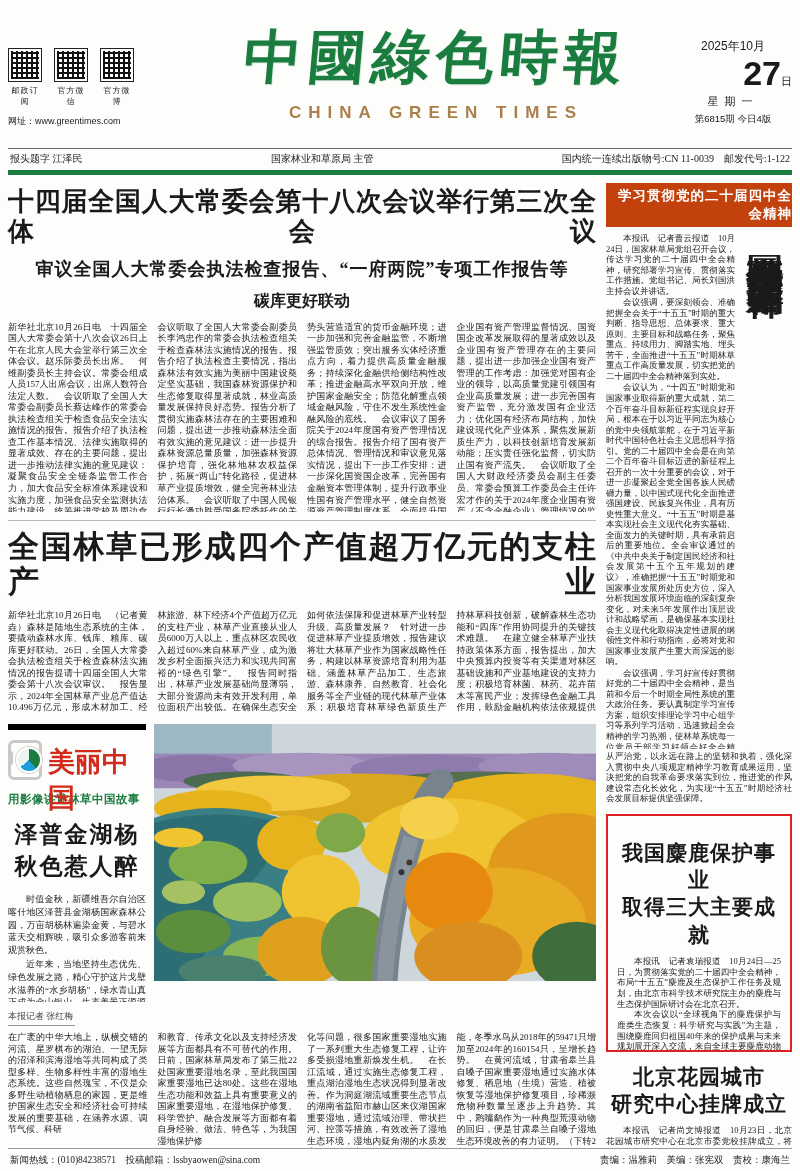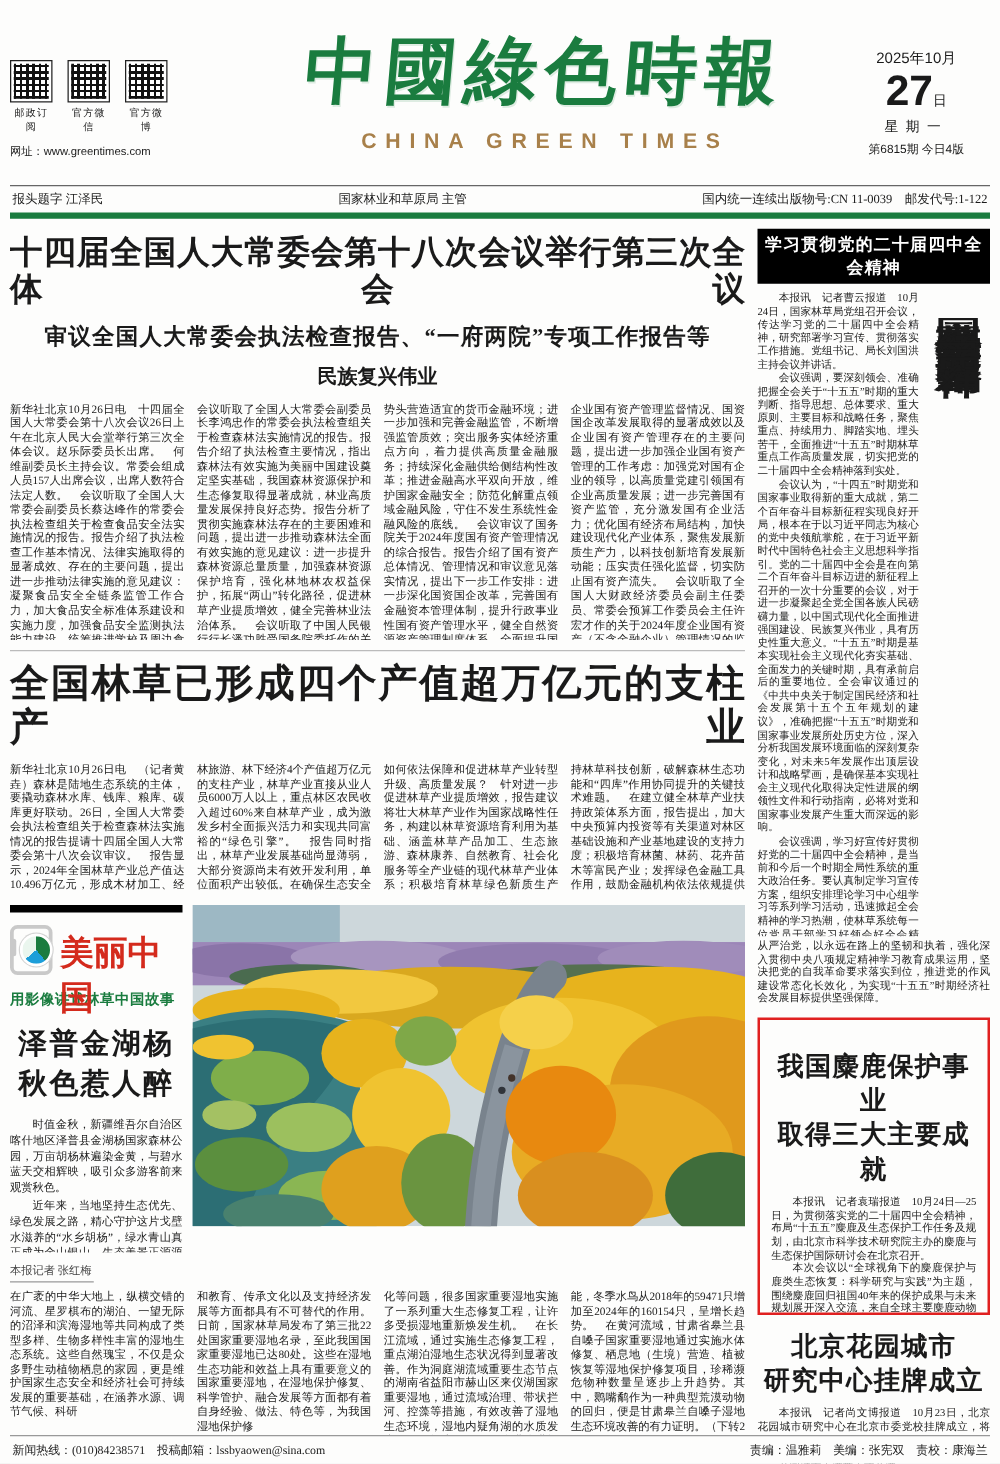--- a/index.html
+++ b/index.html
@@ -24,21 +24,21 @@
   .website { font-size:9px; margin-top:8px; font-family:"Liberation Sans",sans-serif; }
   .masthead-wrap { flex:1; text-align:center; padding-top:8px; }
   .masthead {
     font-size:58px; font-weight:bold; color:#1a7c3f; letter-spacing:6px;
     transform:skewX(-5deg); display:inline-block; line-height:1.5;
     text-shadow:1px 1px 0 #1a7c3f22;
   }
   .masthead-en { font-size:17px; font-weight:bold; color:#a8804a; letter-spacing:7px; font-family:"Liberation Sans",sans-serif; margin-top:2px; }
   .date-block { width:118px; text-align:center; padding-top:32px; font-family:"Liberation Sans",sans-serif; }
   .date-month { font-size:12px; }
-  .date-day { font-size:34px; font-weight:bold; line-height:1.1; }
+  .date-day { font-size:34px; font-weight:bold; line-height:1.1;text-align:right; }
   .date-day small { font-size:11px; font-weight:normal; }
   .weekday { font-size:11px; letter-spacing:6px; margin-top:2px; }
   .issue { font-size:9.5px; margin-top:4px; white-space:nowrap; }
   .info-bar { display:flex; justify-content:space-between; border-top:1px solid #666; padding:3px 2px; font-size:10px; }
   .green-bar { height:5px; background:#1a7c3f; margin-top:1px; }
   
   .content { display:flex; gap:10px; margin-top:8px; }
   .main-col { width:588px; }
   .sidebar { flex:1; }
   
@@ -68,21 +68,21 @@
   .zp-title { font-size:23px; font-weight:bold; text-align:center; line-height:1.4; margin-top:12px; letter-spacing:2px; }
   .zp-body { margin-top:10px; font-size:9px; line-height:1.4; text-align:justify; }
   .zp-body p { margin-bottom:2px; }
   .photo { flex:1; height:257px; }
   .photo svg { width:100%; height:100%; display:block; }
   
   .wl-title { font-size:29px; margin-top:10px; }
   .wl-byline { font-size:9px; color:#444; border-bottom:1px solid #999; width:fit-content; padding:0 2px 2px 0; margin:8px 0 6px; }
   .wl-body { height:118px; position:relative; }
   
-  .red-banner { background:#000000; color:#fff; font-weight:bold; font-size:13.5px; text-align:center; padding:4px 0; letter-spacing:1px; }
+  .red-banner { background:#c2410c; color:#fff; font-weight:bold; font-size:13.5px; text-align:right; padding:4px 0; letter-spacing:1px; }
   .study { display:flex; margin-top:6px; height:516px; overflow:hidden; }
   .study-text { flex:1; font-size:8.5px; line-height:1.24; text-align:justify; padding-right:5px; }
   .study-text p { margin-bottom:1px; }
   .vert-wrap { width:52px; display:flex; justify-content:center; }
   .vert-title { writing-mode:vertical-rl; font-size:20px; font-weight:bold; letter-spacing:2px;
     transform:scaleX(1.85); transform-origin:center top; line-height:1; padding-top:6px; }
   .study-tail { font-size:8.5px; line-height:1.24; text-align:justify; margin-top:2px; }
   .milu-box { border:2.5px solid #e02020; margin-top:10px; padding:24px 9px; height:238px; overflow:hidden; }
   .box-title { font-size:21px; font-weight:bold; text-align:center; line-height:1.3; letter-spacing:1px; }
   .box-body { margin-top:7px; font-size:8.5px; line-height:1.26; text-align:justify; height:160px; overflow:hidden; }
@@ -135,21 +135,21 @@
     <span>国内统一连续出版物号:CN 11-0039　邮发代号:1-122</span>
   </div>
   <div class="green-bar"></div>
 
   <main class="content">
     <section class="main-col">
 
       <article>
         <h1 class="big-title a1-title">十四届全国人大常委会第十八次会议举行第三次全体会议</h1>
         <div class="a1-sub1">审议全国人大常委会执法检查报告、“一府两院”专项工作报告等</div>
-        <div class="a1-sub2">民族复兴伟业</div>
+        <div class="a1-sub2">碳库更好联动</div>
         <div class="cols4 a1-body">
           <p>新华社北京10月26日电　十四届全国人大常委会第十八次会议26日上午在北京人民大会堂举行第三次全体会议。赵乐际委员长出席。　何维副委员长主持会议。常委会组成人员157人出席会议，出席人数符合法定人数。　会议听取了全国人大常委会副委员长蔡达峰作的常委会执法检查组关于检查食品安全法实施情况的报告。报告介绍了执法检查工作基本情况、法律实施取得的显著成效、存在的主要问题，提出进一步推动法律实施的意见建议：凝聚食品安全全链条监管工作合力，加大食品安全标准体系建设和实施力度，加强食品安全监测执法能力建设，统筹推进学校及周边食品安全工作，强化网络食品等新业态食品的监管，健全进口食品相关法律制度，巩固食品安全社会共治格局，尽快启动食品安全法全面修订工作。</p>
           <p>会议听取了全国人大常委会副委员长李鸿忠作的常委会执法检查组关于检查森林法实施情况的报告。报告介绍了执法检查主要情况，指出森林法有效实施为美丽中国建设奠定坚实基础，我国森林资源保护和生态修复取得显著成就，林业高质量发展保持良好态势。报告分析了贯彻实施森林法存在的主要困难和问题，提出进一步推动森林法全面有效实施的意见建议：进一步提升森林资源总量质量，加强森林资源保护培育，强化林地林农权益保护，拓展“两山”转化路径，促进林草产业提质增效，健全完善林业法治体系。　会议听取了中国人民银行行长潘功胜受国务院委托作的关于金融工作情况的报告。报告介绍了2024年11月以来金融工作主要进展及成效，当前经济金融形势和问题挑战，提出下一步工作考虑：落实落细适度宽松的货币政策，为巩固拓展经济回升向好</p>
           <p>势头营造适宜的货币金融环境；进一步加强和完善金融监管，不断增强监管质效；突出服务实体经济重点方向，着力提供高质量金融服务；持续深化金融供给侧结构性改革；推进金融高水平双向开放，维护国家金融安全；防范化解重点领域金融风险，守住不发生系统性金融风险的底线。　会议审议了国务院关于2024年度国有资产管理情况的综合报告。报告介绍了国有资产总体情况、管理情况和审议意见落实情况，提出下一步工作安排：进一步深化国资国企改革，完善国有金融资本管理体制，提升行政事业性国有资产管理水平，健全自然资源资产管理制度体系，全面提升国有资产管理质效。　会议听取了财政部副部长郭婷婷受国务院委托作的关于2024年度企业国有资产（不含金融企业）管理情况的专项报告。专项报告介绍了国有企业基本情况，持续完善</p>
           <p>企业国有资产管理监督情况、国资国企改革发展取得的显著成效以及企业国有资产管理存在的主要问题，提出进一步加强企业国有资产管理的工作考虑：加强党对国有企业的领导，以高质量党建引领国有企业高质量发展；进一步完善国有资产监管，充分激发国有企业活力；优化国有经济布局结构，加快建设现代化产业体系，聚焦发展新质生产力，以科技创新培育发展新动能；压实责任强化监督，切实防止国有资产流失。　会议听取了全国人大财政经济委员会副主任委员、常委会预算工作委员会主任许宏才作的关于2024年度企业国有资产（不含金融企业）管理情况的监督调研报告。报告介绍了企业国有资产总体情况、管理工作和管理成效，分析了存在的突出问题，提出了相关建议：优化国有资本布局，加强国企监督管理，完善考核评价机制，提升国企发展质量。（下转2版）</p>
         </div>
       </article>
 
       <div class="rule"></div>
 

